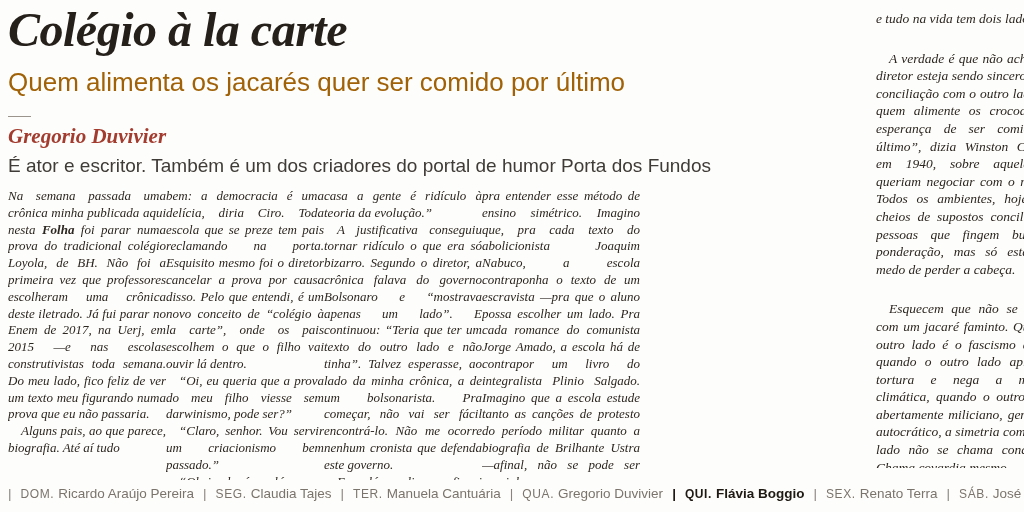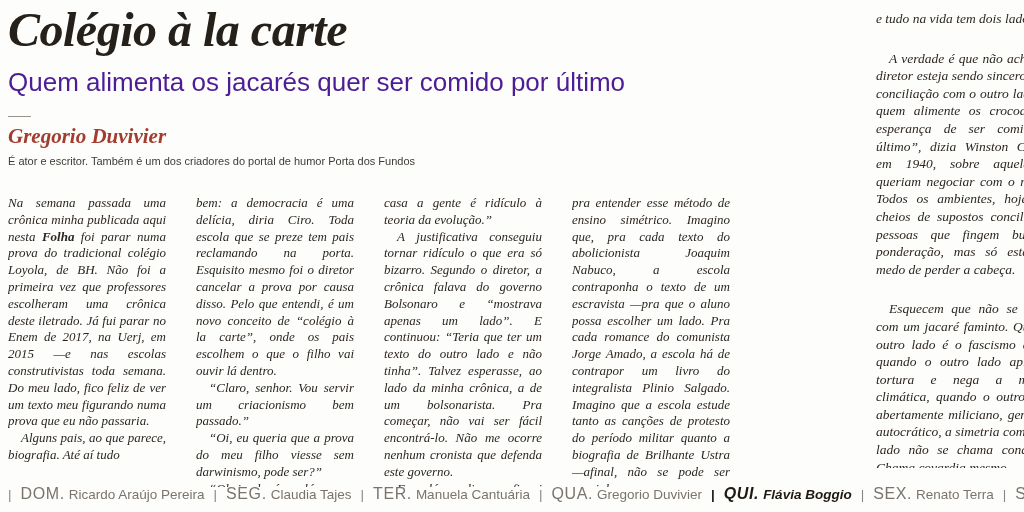--- a/index.html
+++ b/index.html
@@ -17,40 +17,40 @@
   .title {
     font-style:italic; font-weight:600;
     font-size:48px; line-height:56px;
     letter-spacing:-0.5px;
     color:var(--title-color, #26201b);
   }
   .subtitle {
     margin-top:9px;
     font-family:"Liberation Sans", sans-serif;
     font-weight:400; font-size:26px; line-height:30px;
-    color:#4c1d95;
+    color:#a16207;
   }
   .byline-rule { margin-top:19px; width:23px; border-top:1.5px solid #9a948d; }
   .author {
     margin-top:8px;
     font-style:italic; font-weight:bold;
     font-size:21px; line-height:23px;
     color:var(--author-red, #a33b2e);
   }
   .author-bio {
     margin-top:7px;
     font-family:"Liberation Sans", sans-serif;
-    font-size:11px; color:#3f3b37;
+    font-size:19px; color:#3f3b37;
   }
   
   .cols {
-    position:absolute; left:8px; top:195px;
+    position:absolute; left:8px; top:188px;
     width:724px; height:292px;
     display:grid; grid-template-columns:repeat(4, 158px);
-    column-gap:30px; overflow:hidden;
+    overflow:hidden;
   }
   .col { overflow:hidden; height:292px; }
   .cols p, .right-col p {
     font-style:italic;
     font-size:13px; line-height:16.8px;
     text-align:justify;
     hyphens:auto; -webkit-hyphens:auto;
   }
   .p-indent { text-indent:13px; }
   .bold { font-weight:bold; }
@@ -67,24 +67,24 @@
     font-family:"Liberation Sans", sans-serif;
     font-size:13.5px; line-height:18px;
     color:var(--footer-gray, #7b746c);
     white-space:nowrap;
   }
   .sep { color:#8a847d; margin:0 9px; }
   .sep:first-child { margin-left:0; }
   .sep-strong { color:var(--footer-active, #1f1913); font-weight:bold; }
   .f-item { cursor:default; }
   .f-day {
-    font-size:16px; letter-spacing:0.6px;
+    font-size:12px; letter-spacing:0.6px;
     margin-right:4px; text-transform:uppercase;
   }
-  .f-item.active { color:var(--footer-active, #1f1913); font-weight:bold;font-style:italic; }
+  .f-item.active { color:var(--footer-active, #1f1913); font-weight:bold; }
 </style>
 </head>
 <body>
 
 <div class="page">
 
   <header class="header">
     <h1 class="title">Colégio à la carte</h1>
     <h2 class="subtitle">Quem alimenta os jacarés quer ser comido por último</h2>
     <div class="byline-rule"></div>
@@ -92,22 +92,22 @@
     <div class="author-bio">É ator e escritor. Também é um dos criadores do portal de humor Porta dos Fundos</div>
   </header>
 
   <section class="cols">
     <div class="col">
       <p><span>Na semana passada uma crônica minha publicada aqui nesta </span><span class="bold">Folha</span><span> foi parar numa prova do tradicional colégio Loyola, de BH. Não foi a primeira vez que professores escolheram uma crônica deste iletrado. Já fui parar no Enem de 2017, na Uerj, em 2015 —e nas escolas construtivistas toda semana. Do meu lado, fico feliz de ver um texto meu figurando numa prova que eu não passaria.</span></p>
       <p class="p-indent">Alguns pais, ao que parece, biografia. Até aí tudo</p>
     </div>
     <div class="col">
       <p>bem: a democracia é uma delícia, diria Ciro. Toda escola que se preze tem pais reclamando na porta. Esquisito mesmo foi o diretor cancelar a prova por causa disso. Pelo que entendi, é um novo conceito de “colégio à la carte”, onde os pais escolhem o que o filho vai ouvir lá dentro.</p>
+      <p class="p-indent">“Oi, eu queria que a prova do meu filho viesse sem darwinismo, pode ser?”</p>
       <p class="p-indent">“Claro, senhor. Vou servir um criacionismo bem passado.”</p>
-      <p class="p-indent">“Oi, eu queria que a prova do meu filho viesse sem darwinismo, pode ser?”</p>
       <p class="p-indent">“Obrigado, é que lá em</p>
     </div>
     <div class="col">
       <p>casa a gente é ridículo à teoria da evolução.”</p>
       <p class="p-indent">A justificativa conseguiu tornar ridículo o que era só bizarro. Segundo o diretor, a crônica falava do governo Bolsonaro e “mostrava apenas um lado”. E continuou: “Teria que ter um texto do outro lado e não tinha”. Talvez esperasse, ao lado da minha crônica, a de um bolsonarista. Pra começar, não vai ser fácil encontrá-lo. Não me ocorre nenhum cronista que defenda este governo.</p>
       <p class="p-indent">E além disso: fiquei curioso</p>
     </div>
     <div class="col">
       <p>pra entender esse método de ensino simétrico. Imagino que, pra cada texto do abolicionista Joaquim Nabuco, a escola contraponha o texto de um escravista —pra que o aluno possa escolher um lado. Pra cada romance do comunista Jorge Amado, a escola há de contrapor um livro do integralista Plinio Salgado. Imagino que a escola estude tanto as canções de protesto do período militar quanto a biografia de Brilhante Ustra —afinal, não se pode ser parcial</p>
     </div>

